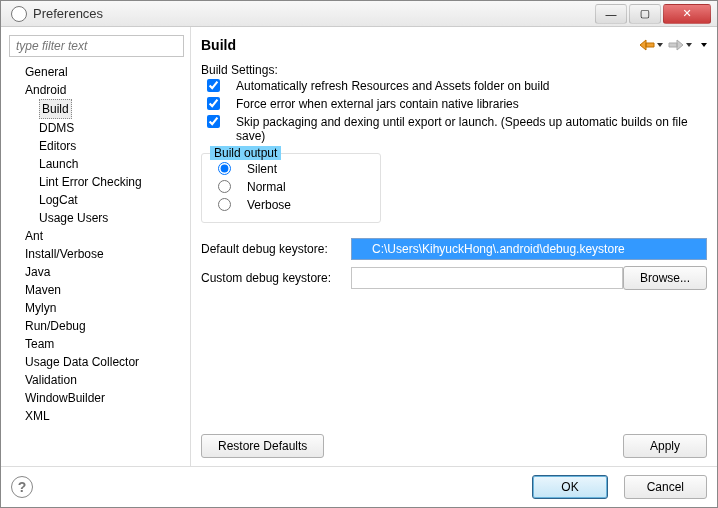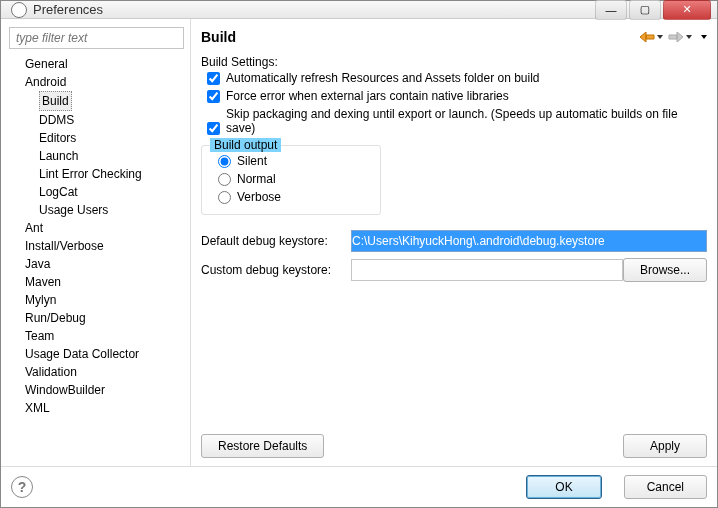--- a/index.html
+++ b/index.html
@@ -13,21 +13,21 @@
   .window {
     width: 718px;
     height: 508px;
     display: flex;
     flex-direction: column;
     border: 1px solid #888;
     background: #fff;
     position: relative;
   }
   .titlebar {
-    height: 18px;
+    height: 26px;
     background: linear-gradient(to bottom, #f8f8f8, #e8e8e8);
     border-bottom: 1px solid #ccc;
     display: flex;
     align-items: center;
     padding: 0 6px 0 10px;
   }
   .title-icon {
     width: 16px; height: 16px; margin-right: 6px; position: relative;
   }
   .title-icon::before {
@@ -69,32 +69,32 @@
   .tree .selected { border:1px dotted #888; background:#eee; display:inline-block; padding:0 2px;}
   .right-pane { flex:1; display:flex; flex-direction:column; padding: 6px 10px 8px 10px;}
   .header-row { display:flex; align-items:center; padding: 4px 0 6px 0;}
   .section-title { font-weight:bold; font-size:14px; flex:1;}
   .nav-arrows { display:flex; gap:5px; align-items:center;}
   .arrow-btn { display:flex; align-items:center; gap:2px; }
   .arrow-back svg path{ fill:#f0a030; stroke:#c07000;}
   .arrow-fwd svg path{ fill:#ccc; stroke:#aaa;}
   .tri-down { width:0;height:0;border-left:3px solid transparent;border-right:3px solid transparent;border-top:4px solid #333; display:inline-block;}
   .settings { padding-top:4px;}
-  .row { display:flex; align-items:flex-end; gap:6px; padding:2px 6px;}
+  .row { display:flex; align-items:flex-start; gap:16px; padding:2px 6px;}
   .group {
     border:1px solid #e0e0e0; border-radius:3px;
     padding: 6px 10px 8px 10px; margin: 8px 0 12px 0;
     position:relative; width:180px;
   }
   .group-legend { position:absolute; top:-8px; left:8px; background:#7dd3fc; padding:0 4px;}
   .form-row { display:flex; align-items:center; gap:0; padding:3px 0;}
   .label-col { width:150px;}
   .text-input {
     border:1px solid #c5c5c5;
-    padding: 2px 0;
+    padding: 2px 20px;
     font-size:12px; height:22px; flex:1;
   }
   .selected-input { background:#3399ff; color:#fff; border:1px solid #7da2ce;}
   .browse-btn, .std-btn {
     border:1px solid #b0b0b0; border-radius:3px;
     background: linear-gradient(to bottom,#fcfcfc,#eaeaea);
     padding: 6px 16px; font-size:12px; height:24px;
     display:inline-flex; align-items:center; justify-content:center;
     color:#000;
   }
@@ -103,21 +103,21 @@
     border-top:1px solid #ddd;
     padding: 8px 10px;
     display:flex; align-items:center;
     background:#fff;
   }
   .help-icon {
     width:22px; height:22px; border-radius:50%;
     border:1.5px solid #888; display:flex; align-items:center; justify-content:center;
     color:#777; font-weight:bold; font-size:14px;
   }
-  .dialog-actions { margin-left:auto; display:flex; gap:22px;}
+  .dialog-actions { margin-left:auto; display:flex; gap:16px;}
   .primary-btn {
     border:1px solid #2c628b; border-radius:3px;
     background:linear-gradient(to bottom,#eaf6fd,#c4e5f6);
     box-shadow: inset 0 0 0 1px #68b3db;
     padding: 2px 28px; font-size:12px; height:24px;
     display:inline-flex; align-items:center; justify-content:center;
   }
   input[type=checkbox], input[type=radio]{ margin:0;}
 </style>
 </head>

